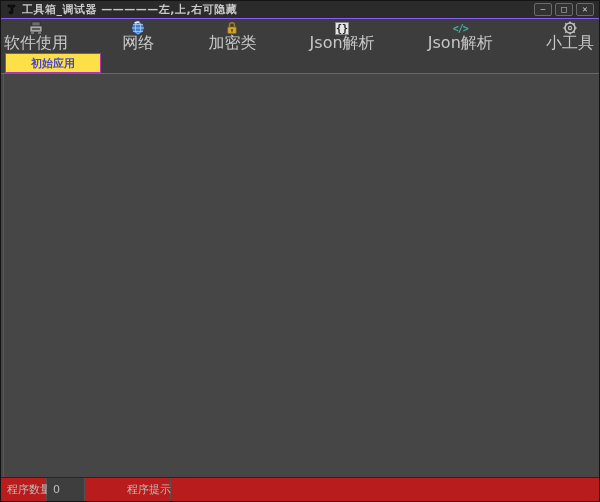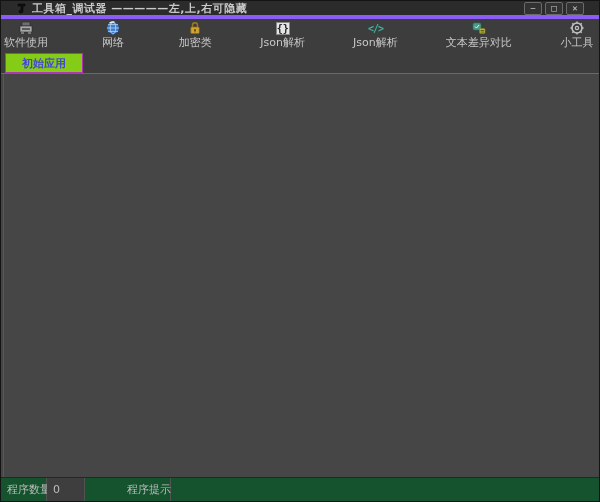--- a/index.html
+++ b/index.html
@@ -11,23 +11,23 @@
   .window {
     width:600px; height:502px;
     display:flex; flex-direction:column;
     background:#474747;
     border:1px solid #141414;
   }
   
   .titlebar {
     height:18px; flex:0 0 18px;
     background:#2b2b2b;
-    border-bottom:4px solid #8b5cf6;
+    border-bottom:1px solid #8b5cf6;
     display:flex; align-items:center;
-    padding:0 13px;
+    padding:0 3px;
   }
   .app-icon { width:13px; height:13px; margin:0 4px 0 1px; flex:0 0 auto; }
   .title-text {
     color:#c9c9c9; font-size:11px; font-weight:bold;
     white-space:nowrap; letter-spacing:0.5px;
     flex:1 1 auto; overflow:hidden;
   }
   .win-btns { display:flex; gap:3px; margin-right:2px; }
   .win-btn {
     width:18px; height:13px;
@@ -46,21 +46,21 @@
     padding:1px 5px 0 3px;
   }
   .tool-item {
     display:flex; flex-direction:column; align-items:center;
     justify-content:flex-start; min-width:34px; cursor:default;
   }
   .tool-icon {
     height:16px; display:flex; align-items:center; justify-content:center;
   }
   .tool-label {
-    color:#c8c8c8; font-size:11px; line-height:13px; white-space:nowrap;
+    color:#c8c8c8; font-size:16px; line-height:13px; white-space:nowrap;
   }
   .glyph-box {
     width:14px; height:13px; background:#e6e6e6; border:1px solid #888;
     color:#222; font-size:10px; font-weight:bold; line-height:11px;
     text-align:center; font-family:"DejaVu Sans Mono", monospace;
   }
   .glyph-teal {
     color:#3fb0a0; font-size:10px; font-weight:bold;
     font-family:"DejaVu Sans Mono", monospace; letter-spacing:-1px;
   }
@@ -68,36 +68,36 @@
   .tabrow {
     height:23px; flex:0 0 23px;
     background:#3d3d3d;
     border-bottom:1px solid #b136b1;
     display:flex; align-items:stretch;
     padding-left:4px; padding-top:2px;
   }
   .tab {
     border:1px solid #b136b1;
     color:#4646d2; font-size:11px; font-weight:bold;
-    padding:0 16px;
+    padding:0 25px;
     display:flex; align-items:center;
-    background:#84cc16;
+    background:#fde047;
     white-space:nowrap; cursor:default;
   }
   
   .main {
     flex:1 1 auto; background:#464646; position:relative;
   }
   .main-left-line {
     position:absolute; left:2px; top:0; bottom:0; width:1px; background:#585858;
   }
   
   .statusbar {
     height:24px; flex:0 0 24px;
-    background:#14532d;
+    background:#b91c1c;
     border-top:1px solid #262626;
     display:flex; align-items:stretch;
     color:#bdbdbd; font-size:11px;
   }
   .status-cell {
     display:flex; align-items:center;
     padding:0 6px;
     border-right:1px solid #525252;
     white-space:nowrap;
   }
@@ -170,32 +170,20 @@
       <div class="tool-label">Json解析</div>
     </div>
 
     <div class="tool-item">
       <div class="tool-icon">
         <span class="glyph-teal">&lt;/&gt;</span>
       </div>
       <div class="tool-label">Json解析</div>
     </div>
 
-    <div class="tool-item">
-      <div class="tool-icon">
-        <svg width="16" height="14" viewBox="0 0 16 14">
-          <rect x="2" y="2" width="8" height="7" rx="1.5" fill="#4a9a8c" stroke="#2c6e62" stroke-width="0.6"></rect>
-          <path d="M4 5.5 L5.5 7 L8 4" stroke="#dff2ee" stroke-width="1" fill="none"></path>
-          <rect x="8.5" y="7.5" width="5.5" height="5" rx="1" fill="#b8b83a" stroke="#7c7c20" stroke-width="0.6"></rect>
-          <rect x="9.6" y="9" width="3.3" height="0.9" fill="#55551a"></rect>
-          <rect x="9.6" y="10.6" width="3.3" height="0.9" fill="#55551a"></rect>
-        </svg>
-      </div>
-      <div class="tool-label">文本差异对比</div>
-    </div>
 
 
 
     <div class="tool-item">
       <div class="tool-icon">
         <svg width="14" height="14" viewBox="0 0 14 14">
           <circle cx="7" cy="7" r="5" fill="none" stroke="#c2c2c2" stroke-width="1.6"></circle>
           <circle cx="7" cy="7" r="1.6" fill="none" stroke="#c2c2c2" stroke-width="1.2"></circle>
           <g stroke="#c2c2c2" stroke-width="1.4">
             <line x1="7" y1="0.4" x2="7" y2="2.4"></line>

